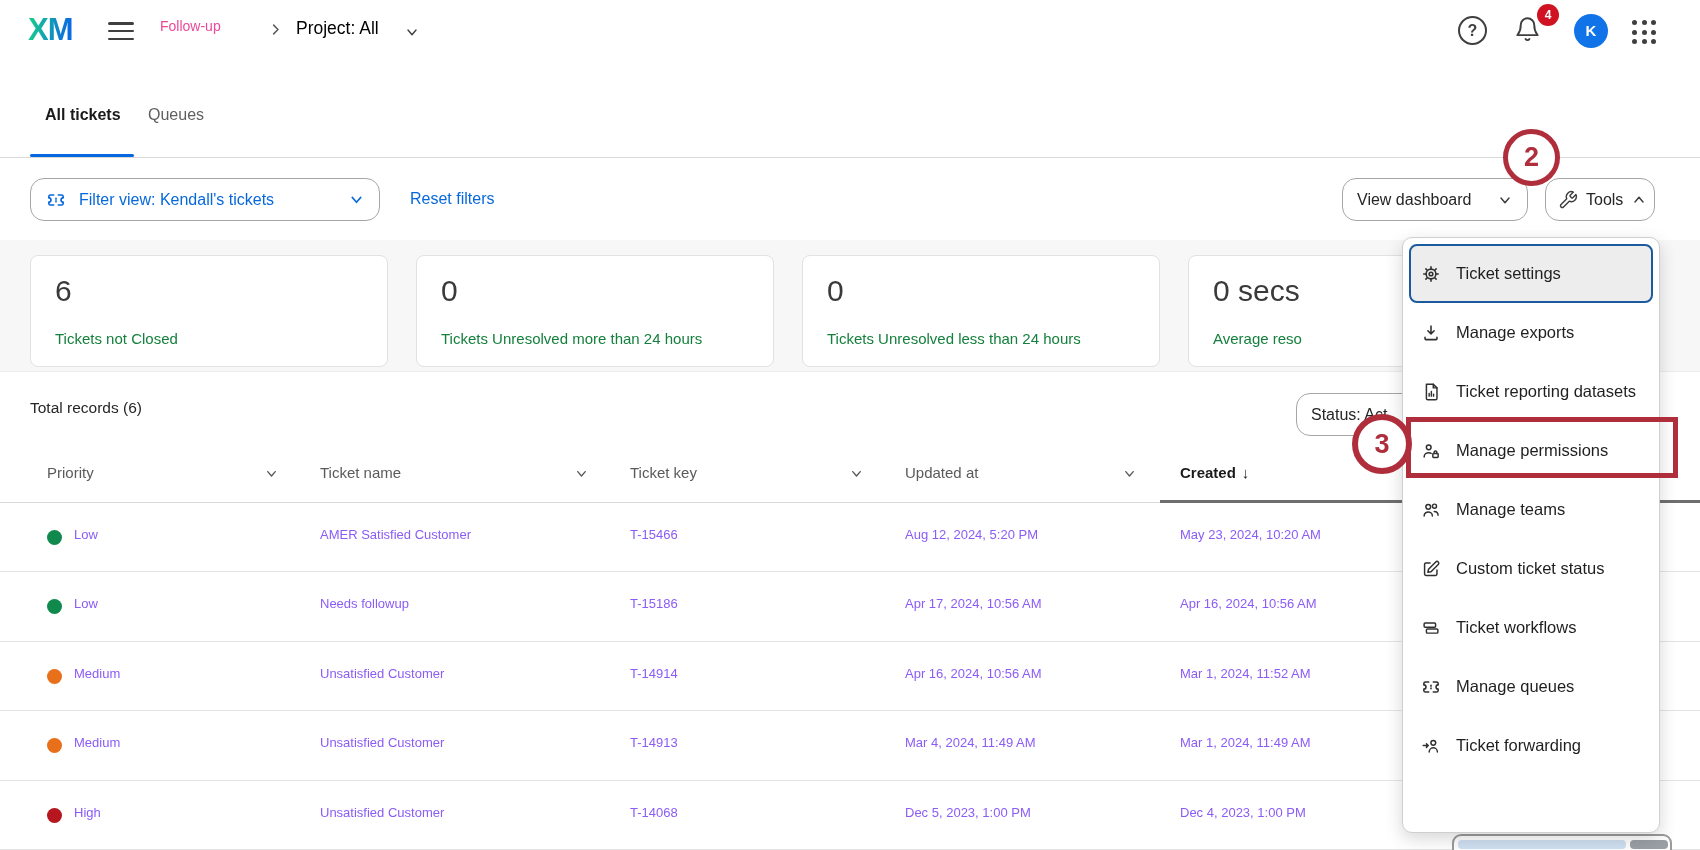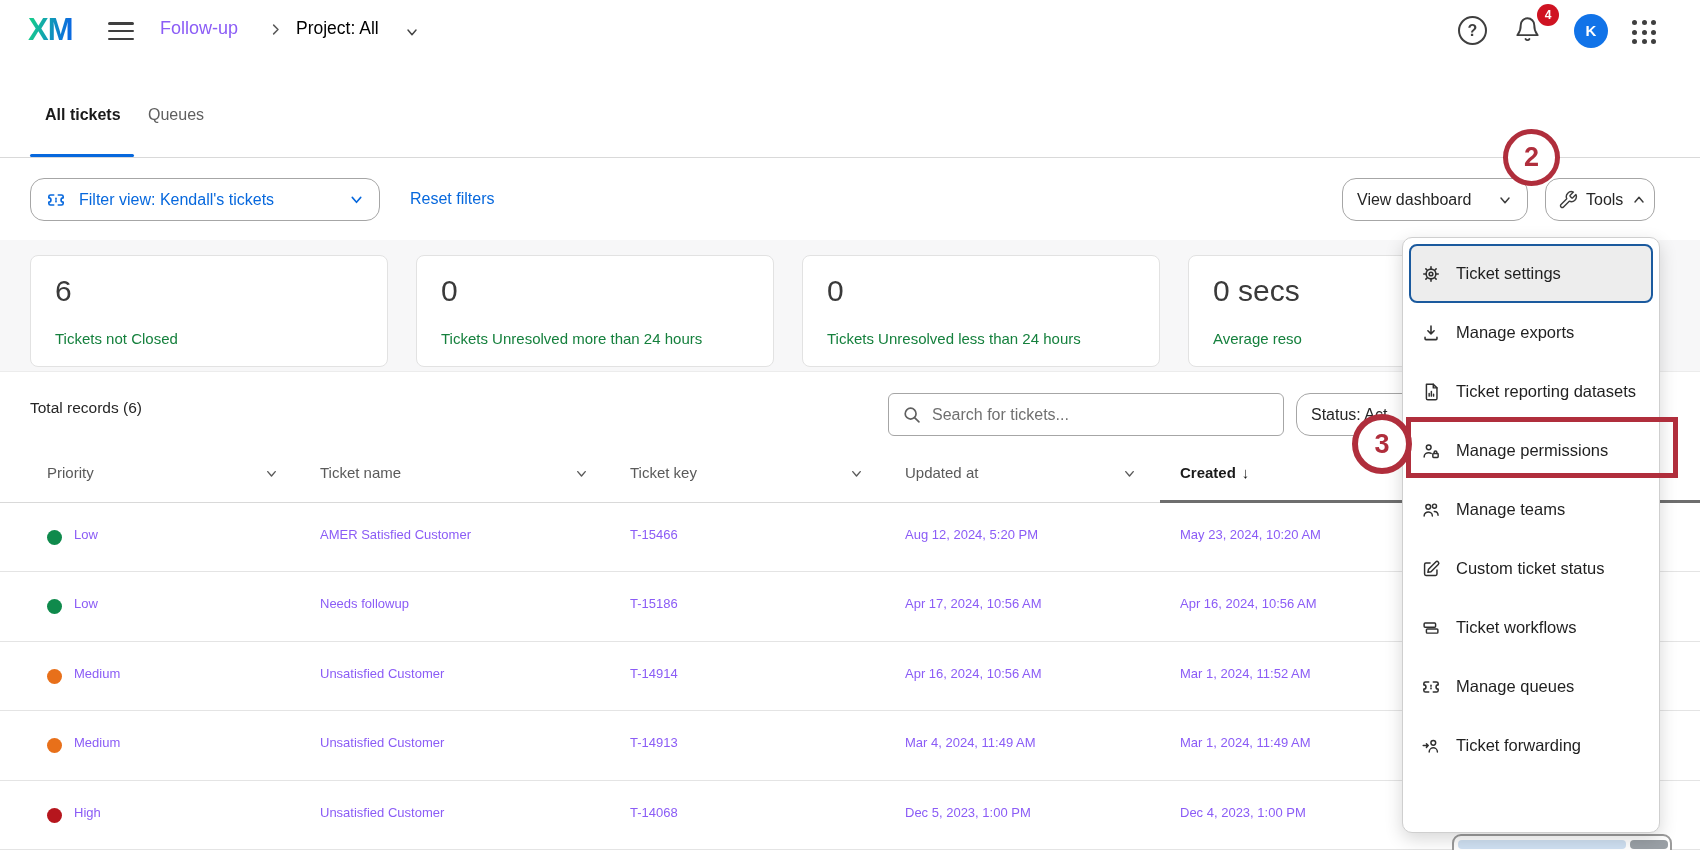--- a/index.html
+++ b/index.html
@@ -6,21 +6,21 @@
   body { font-family:"Liberation Sans", sans-serif; background:#fff; }
   .screen { position:relative; width:1700px; height:850px; overflow:hidden; background:#fff; color:#1f1f1f; }
 
   
   .topbar { position:absolute; left:0; top:0; width:1700px; height:62px; background:#fff; }
   .logo { position:absolute; left:28px; top:12px; font-size:31px; font-weight:800; letter-spacing:-1px;
           background:linear-gradient(100deg,#16c98e 10%,#0b6be0 85%);
           -webkit-background-clip:text; background-clip:text; color:transparent; }
   .hamburger { position:absolute; left:108px; top:22px; width:26px; height:19px; cursor:pointer; }
   .hamburger span { display:block; height:2.6px; background:#3f3f3f; border-radius:2px; margin-bottom:5.2px; }
-  .crumb-app { position:absolute; left:160px; top:18px; font-size:18px; color:#8b5cf6; }
+  .crumb-app { position:absolute; left:160px; top:18px; font-size:14px; color:#ec4899; }
   .crumb-chev { position:absolute; left:268px; top:22px; color:#5a5a5a; }
   .crumb-project { position:absolute; left:296px; top:18px; font-size:17.5px; color:#000000; }
   .crumb-caret { position:absolute; left:404px; top:24px; color:#444; }
   .help { position:absolute; left:1458px; top:16px; width:29px; height:29px; border:2px solid #3f3f3f; border-radius:50%;
           text-align:center; line-height:25px; font-size:16px; font-weight:bold; color:#3f3f3f; cursor:pointer; }
   .bell { position:absolute; left:1514px; top:16px; color:#3f3f3f; cursor:pointer; }
   .badge { position:absolute; left:1537px; top:4px; min-width:22px; height:22px; background:#cf1322; color:#fff;
            border-radius:11px; font-size:12px; font-weight:bold; text-align:center; line-height:22px; }
   .avatar { position:absolute; left:1574px; top:14px; width:34px; height:34px; border-radius:50%; background:#1173e8;
             color:#fff; font-size:15px; font-weight:bold; text-align:center; line-height:34px; cursor:pointer; }
@@ -207,29 +207,20 @@
       <div class="cap">Tickets Unresolved less than 24 hours</div>
     </div>
     <div class="card" style="left:1188px">
       <div class="num">0 secs</div>
       <div class="cap">Average reso</div>
     </div>
   </section>
 
   <section class="listing">
     <span class="total">Total records (6)</span>
-    <div class="search-box">
-      <span>
-        <svg width="21" height="21" viewBox="0 0 24 24" fill="none" stroke="#5f5f5f" stroke-width="1.9" stroke-linecap="round">
-            <circle cx="11" cy="11" r="6.2"></circle>
-            <path d="M15.8 15.8 20.5 20.5"></path>
-          </svg>
-      </span>
-      <input type="text" placeholder="Search for tickets..." style="">
-    </div>
     <button class="btn status-btn">
       <span class="lbl">Status: Act</span>
     </button>
   </section>
 
   <section class="table">
     <div class="thead">
       <span class="th" style="left:47px">Priority</span>
       <span class="th-caret" style="left:264px">
           <svg width="15" height="15" viewBox="0 0 24 24" fill="none" stroke="currentColor" stroke-width="2.2" stroke-linecap="round" stroke-linejoin="round">

